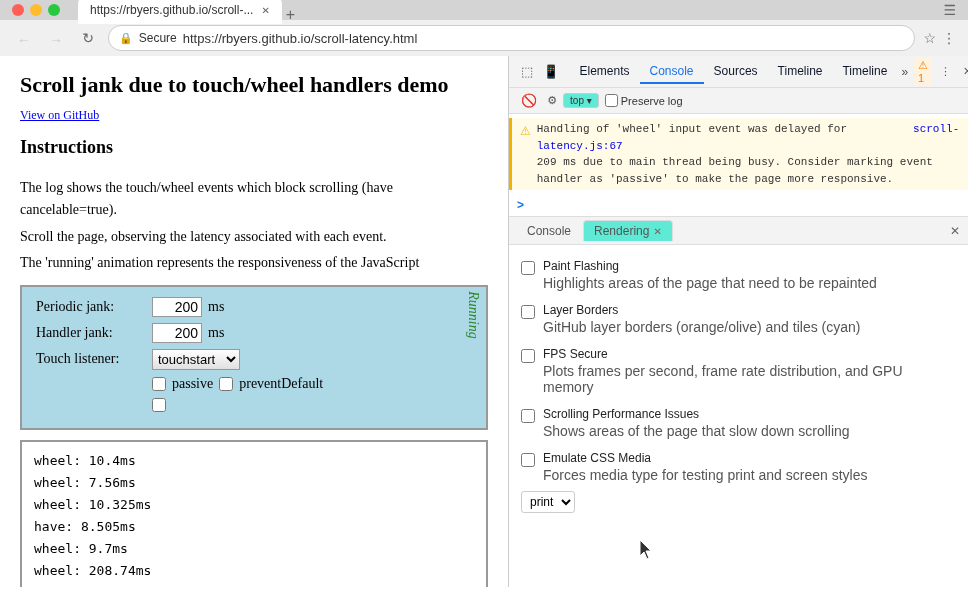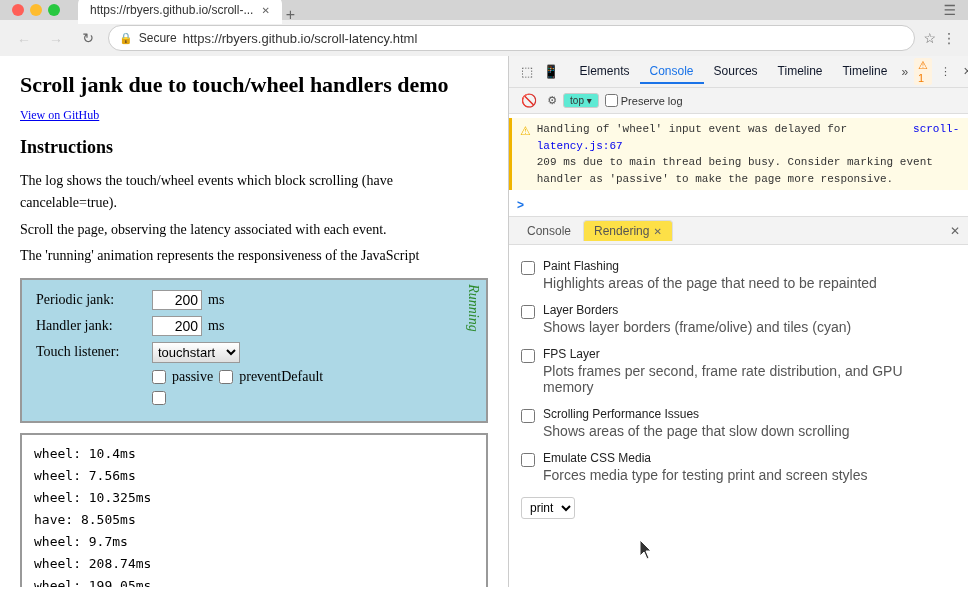--- a/index.html
+++ b/index.html
@@ -26,21 +26,21 @@
     .omni-right { display: flex; gap: 6px; align-items: center; }
     .omni-icon-btn { background: none; border: none; color: #666; font-size: 14px; cursor: pointer; }
 
     
     .main-area { display: flex; height: calc(603px - 72px); }
 
     
     .page-content { flex: 1; padding: 16px 20px; overflow: hidden; font-family: Georgia, serif; }
     .page-title { font-size: 22px; font-weight: bold; color: #000; margin-bottom: 10px; }
     .page-link { color: #00e; text-decoration: underline; font-size: 12px; display: block; margin-bottom: 14px; }
-    .page-section-title { font-size: 18px; font-weight: bold; margin-bottom: 12px; }
+    .page-section-title { font-size: 18px; font-weight: bold; margin-bottom: 19px; }
     .page-text { font-size: 14px; line-height: 1.6; margin-bottom: 4px; }
 
     
     .demo-box { background: #add8e6; border: 2px solid #999; padding: 10px 14px; margin: 10px 0; position: relative; overflow: hidden; }
     .demo-row { display: flex; align-items: center; margin-bottom: 6px; font-size: 14px; gap: 6px; }
     .demo-label { min-width: 110px; font-size: 14px; }
     .demo-input { width: 50px; border: 1px solid #999; background: #fff; font-size: 14px; padding: 1px 3px; text-align: right; }
     .demo-unit { font-size: 14px; }
     .demo-select { font-size: 13px; padding: 1px; border: 1px solid #999; background: linear-gradient(#fff, #e0e0e0); }
     .demo-checkbox { width: 14px; height: 14px; }
@@ -70,30 +70,30 @@
     .console-msg { display: flex; align-items: flex-start; padding: 3px 8px; font-size: 11px; line-height: 1.5; background: #fffbe6; border-left: 3px solid #f0b400; }
     .console-warn-icon { color: #f0b400; margin-right: 6px; margin-top: 1px; font-size: 12px; }
     .console-msg-text { color: #333; font-family: 'Courier New', monospace; font-size: 11px; flex: 1; }
     .console-msg-link { color: #00e; text-decoration: none; }
     .console-prompt { padding: 4px 8px; display: flex; align-items: center; }
     .console-caret { color: #1a73e8; font-size: 12px; font-weight: bold; }
 
     
     .rendering-tabs { background: #f3f3f3; border-bottom: 1px solid #ddd; display: flex; align-items: center; padding: 0 8px; height: 28px; gap: 2px; }
     .rendering-tab { padding: 3px 10px; font-size: 12px; color: #555; cursor: pointer; display: flex; align-items: center; gap: 4px; }
-    .rendering-tab.active { background: #fde047; border: 1px solid #ddd; border-bottom: none; border-radius: 4px 4px 0 0; }
+    .rendering-tab.active { background: #5eead4; border: 1px solid #ddd; border-bottom: none; border-radius: 4px 4px 0 0; }
     .rendering-close { font-size: 10px; color: #666; cursor: pointer; }
     .rendering-x { font-size: 12px; color: #666; cursor: pointer; margin-left: auto; }
     .rendering-content { flex: 1; overflow-y: auto; padding: 8px 0; }
     .rendering-item { display: flex; align-items: flex-start; padding: 6px 12px; gap: 8px; }
     .rendering-checkbox { width: 14px; height: 14px; margin-top: 2px; flex-shrink: 0; }
     .rendering-item-text { }
     .rendering-item-title { font-size: 12px; color: #222; font-weight: 500; }
     .rendering-item-desc { font-size: 14px; color: #555; margin-top: 2px; }
-    .emulate-row { display: flex; align-items: center; gap: 6px; padding: 0 12px; margin-top: 8px; }
+    .emulate-row { display: flex; align-items: center; gap: 6px; padding: 0 12px; margin-top: 2px; }
     .emulate-select { font-size: 12px; padding: 2px 4px; border: 1px solid #ccc; border-radius: 3px; background: #fff; cursor: pointer; }
 
     .dt-settings-btn { background: none; border: none; color: #555; font-size: 11px; cursor: pointer; padding: 2px 4px; }
   </style>
 </head>
 <body>
 
 <div class="browser-chrome">
 
   <div class="title-bar">
@@ -253,27 +253,27 @@
             <input type="checkbox" class="rendering-checkbox" style="">
             <div class="rendering-item-text">
               <div class="rendering-item-title">Paint Flashing</div>
               <div class="rendering-item-desc">Highlights areas of the page that need to be repainted</div>
             </div>
           </div>
           <div class="rendering-item">
             <input type="checkbox" class="rendering-checkbox" style="">
             <div class="rendering-item-text">
               <div class="rendering-item-title">Layer Borders</div>
-              <div class="rendering-item-desc">Shows layer borders (frame/olive) and tiles (cyan)</div>
+              <div class="rendering-item-desc">GitHub layer borders (orange/olive) and tiles (cyan)</div>
             </div>
           </div>
           <div class="rendering-item">
             <input type="checkbox" class="rendering-checkbox" style="">
             <div class="rendering-item-text">
-              <div class="rendering-item-title">FPS Layer</div>
+              <div class="rendering-item-title">FPS Secure</div>
               <div class="rendering-item-desc">Plots frames per second, frame rate distribution, and GPU memory</div>
             </div>
           </div>
           <div class="rendering-item">
             <input type="checkbox" class="rendering-checkbox" style="">
             <div class="rendering-item-text">
               <div class="rendering-item-title">Scrolling Performance Issues</div>
               <div class="rendering-item-desc">Shows areas of the page that slow down scrolling</div>
             </div>
           </div>

